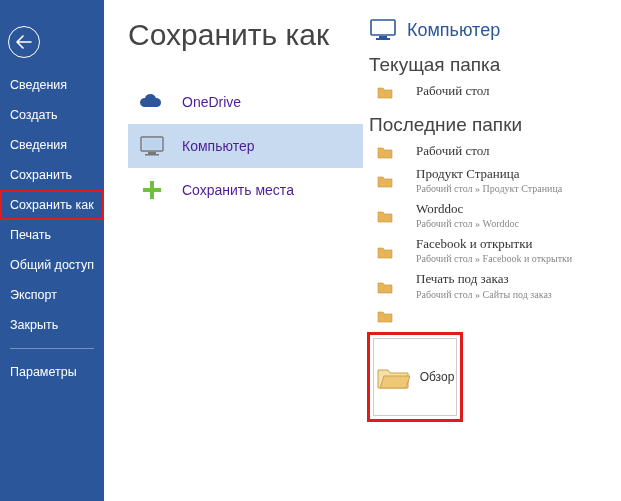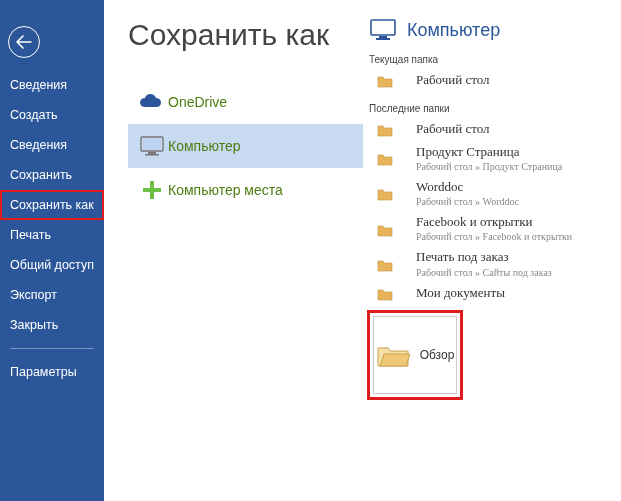--- a/index.html
+++ b/index.html
@@ -60,41 +60,41 @@
     font-weight: 300;
     color: #444;
     margin-bottom: 28px;
   }
   .place-item {
     display: flex;
     align-items: center;
     padding: 10px 10px;
     cursor: pointer;
     font-size: 14px;
-    color: #4d7c0f;
-    gap: 2px;
+    color: #4c1d95;
+    gap: 16px;
   }
   .place-item.selected {
     background: #c8daf0;
   }
   .place-icon { width: 28px; height: 24px; display:flex; align-items:center; justify-content:center;}
   .col2 {
     flex: 1;
     padding-left: 6px;
   }
   .computer-header {
     display: flex;
     align-items: center;
     gap: 10px;
     color: #2b579a;
     font-size: 18px;
     margin-bottom: 10px;
   }
   .section-label {
-    font-size: 10px;
+    font-size: 19px;
     color: #444;
     margin-top: 12px;
     margin-bottom: 4px;
   }
   .folder-item {
     display: flex;
     align-items: center;
     gap: 23px;
     padding: 3px 0 3px 8px;
     cursor: pointer;
@@ -185,21 +185,21 @@
       <span>Компьютер</span>
     </div>
 
     <div class="place-item">
       <span class="place-icon">
         <svg width="22" height="22" viewBox="0 0 22 22">
           <rect x="9" y="2" width="4" height="18" fill="#6fbf44"></rect>
           <rect x="2" y="9" width="18" height="4" fill="#6fbf44"></rect>
         </svg>
       </span>
-      <span>Компьютер места</span>
+      <span>Сохранить места</span>
     </div>
   </div>
 
   <div class="col2">
     <div class="computer-header">
       <svg width="28" height="24" viewBox="0 0 28 24">
         <rect x="2" y="2" width="24" height="15" rx="1" fill="none" stroke="#2b579a" stroke-width="1.6"></rect>
         <rect x="10" y="18" width="8" height="2" fill="#2b579a"></rect>
         <rect x="7" y="20" width="14" height="2" fill="#2b579a"></rect>
       </svg>
@@ -259,23 +259,20 @@
         </svg>
       <div class="folder-text">
         <span class="folder-name">Печать под заказ</span>
         <span class="folder-path">Рабочий стол » Сайты под заказ</span>
       </div>
     </div>
     <div class="folder-item">
       <svg class="folder-icon" viewBox="0 0 16 14">
           <path d="M1 3h5l1.5 2H15v8H1z" fill="#e8b45a" stroke="#c2923f" stroke-width="0.6"></path>
         </svg>
-      <div class="folder-text">
-          <span class="folder-name">Мои документы</span>
-        </div>
     </div>
 
     <div class="browse-btn">
       <svg width="34" height="26" viewBox="0 0 34 26">
         <path d="M2 6h10l2 3h18v15H2z" fill="#f7dfa8" stroke="#c9a24a" stroke-width="1"></path>
         <path d="M4 24L8 12h26l-4 12z" fill="#efc877" stroke="#c9a24a" stroke-width="1"></path>
       </svg>
       <span>Обзор</span>
     </div>
   </div>

